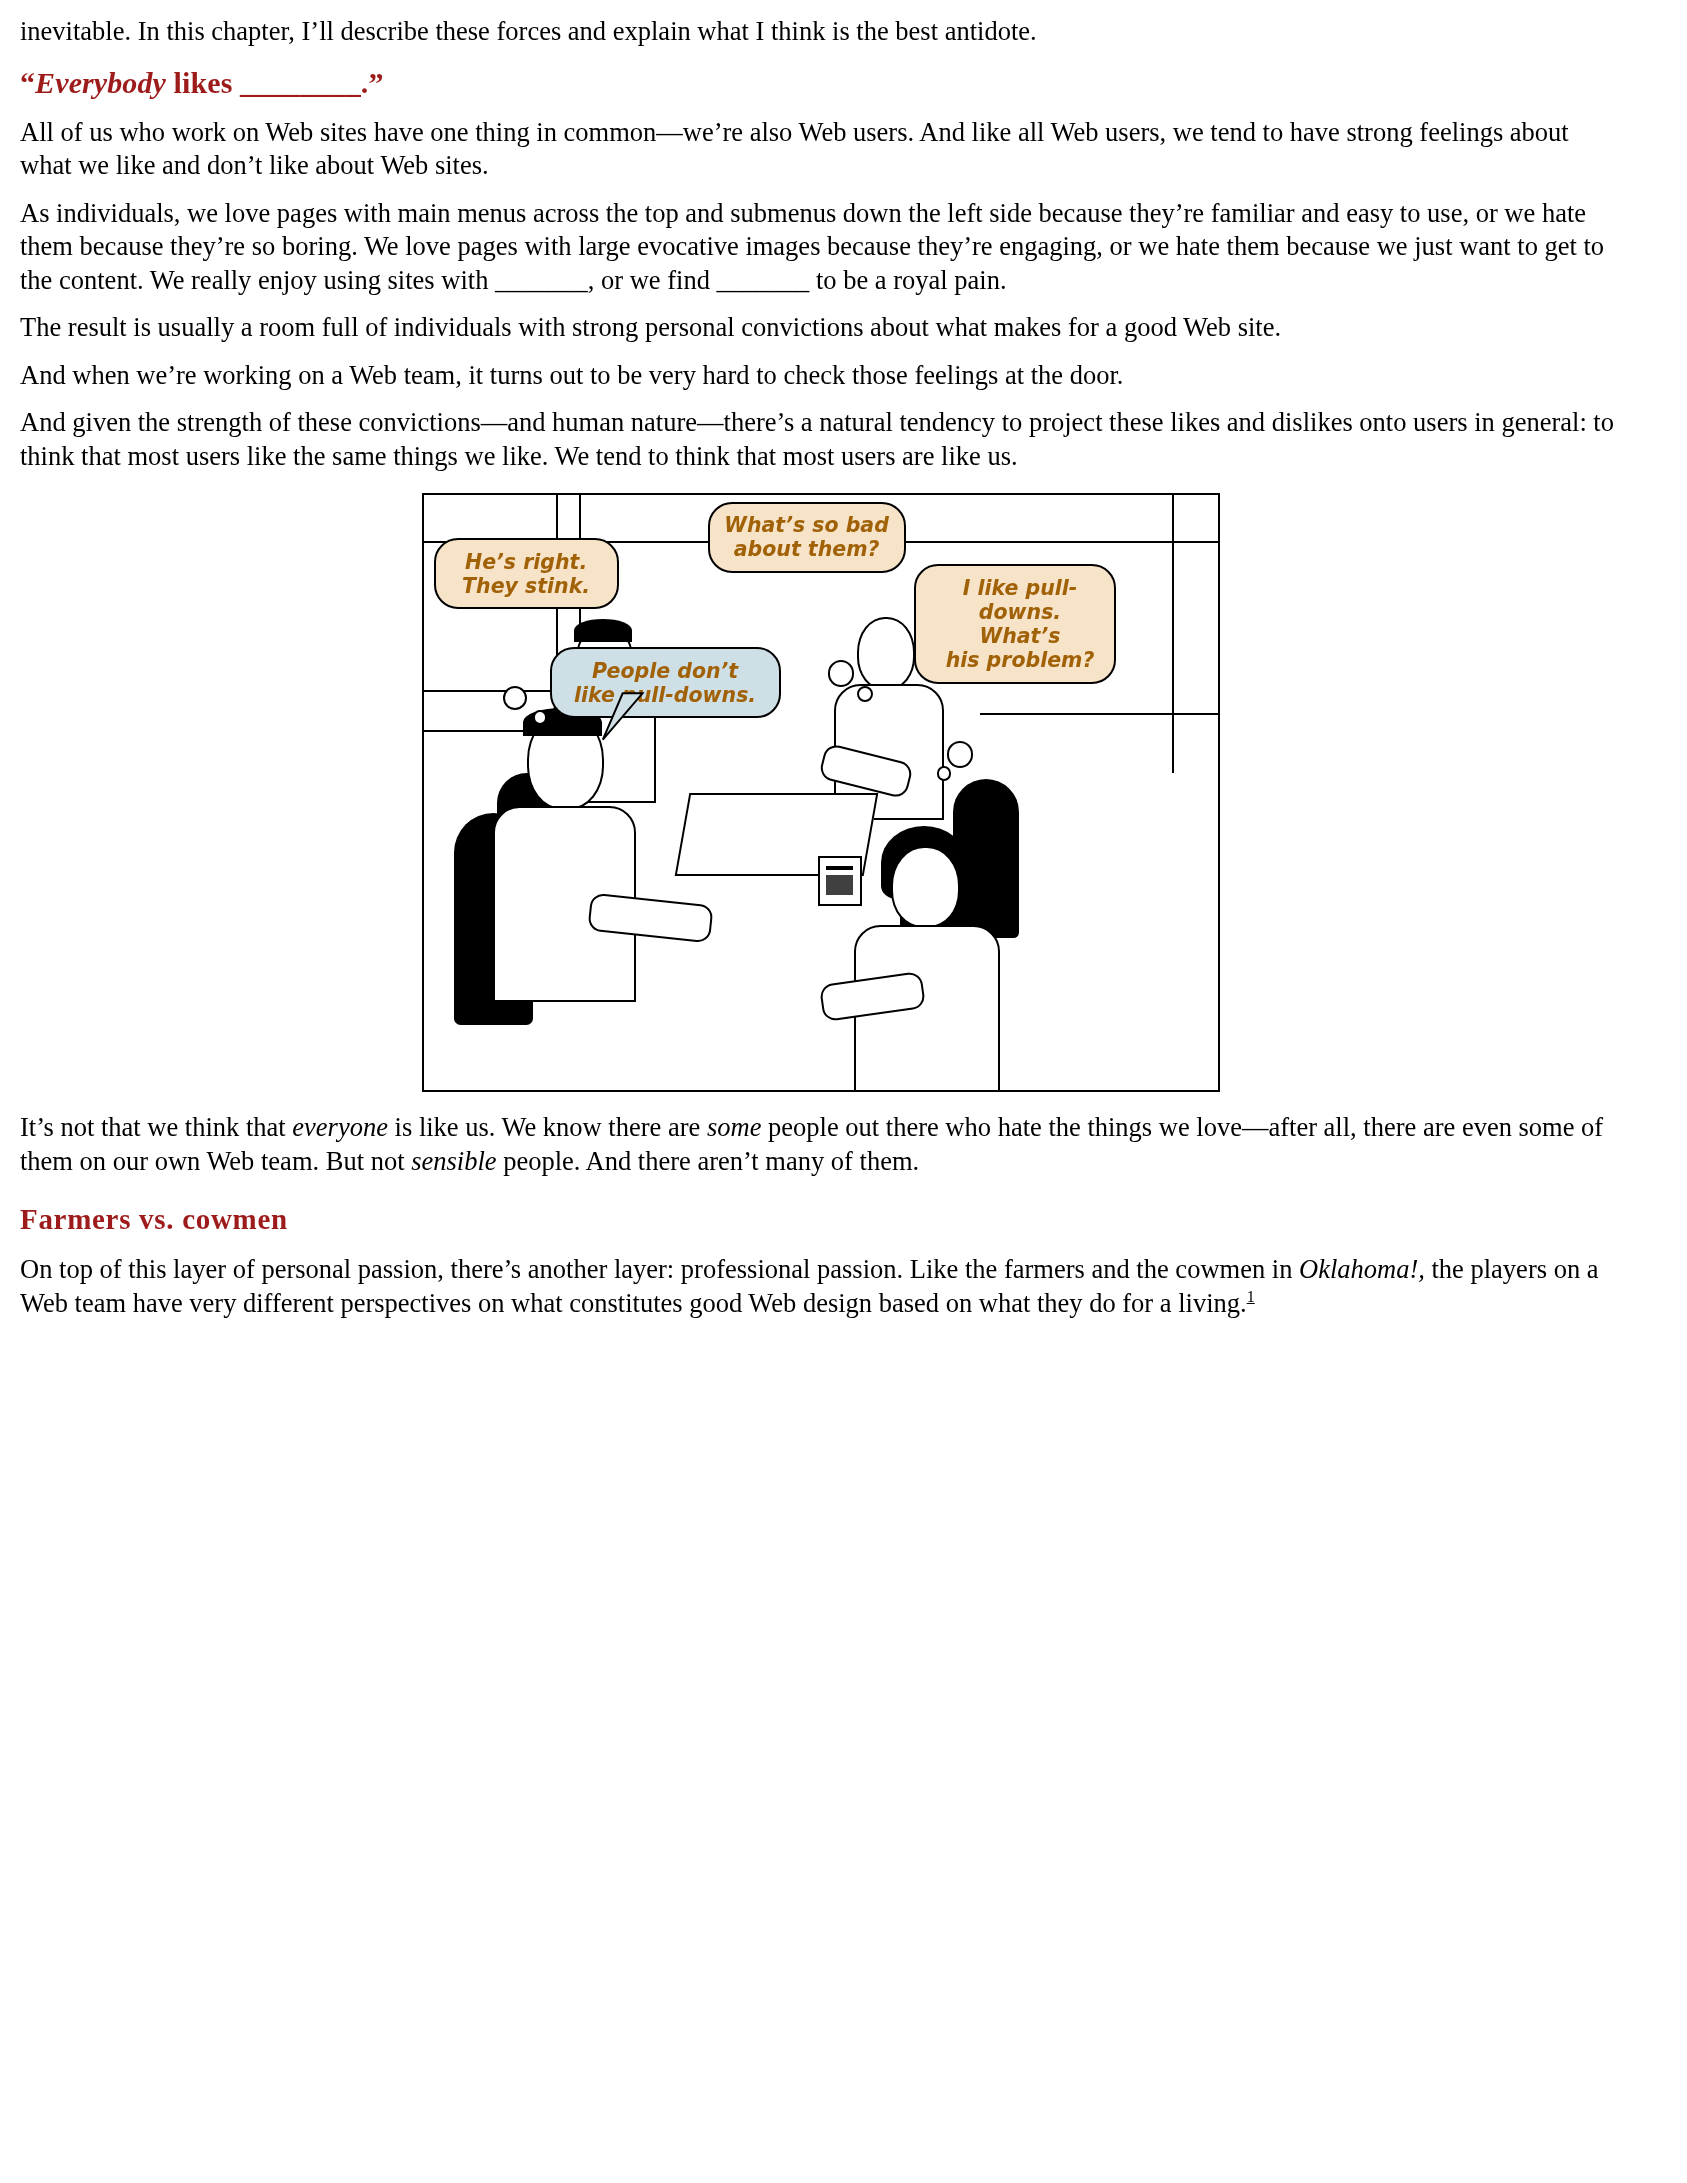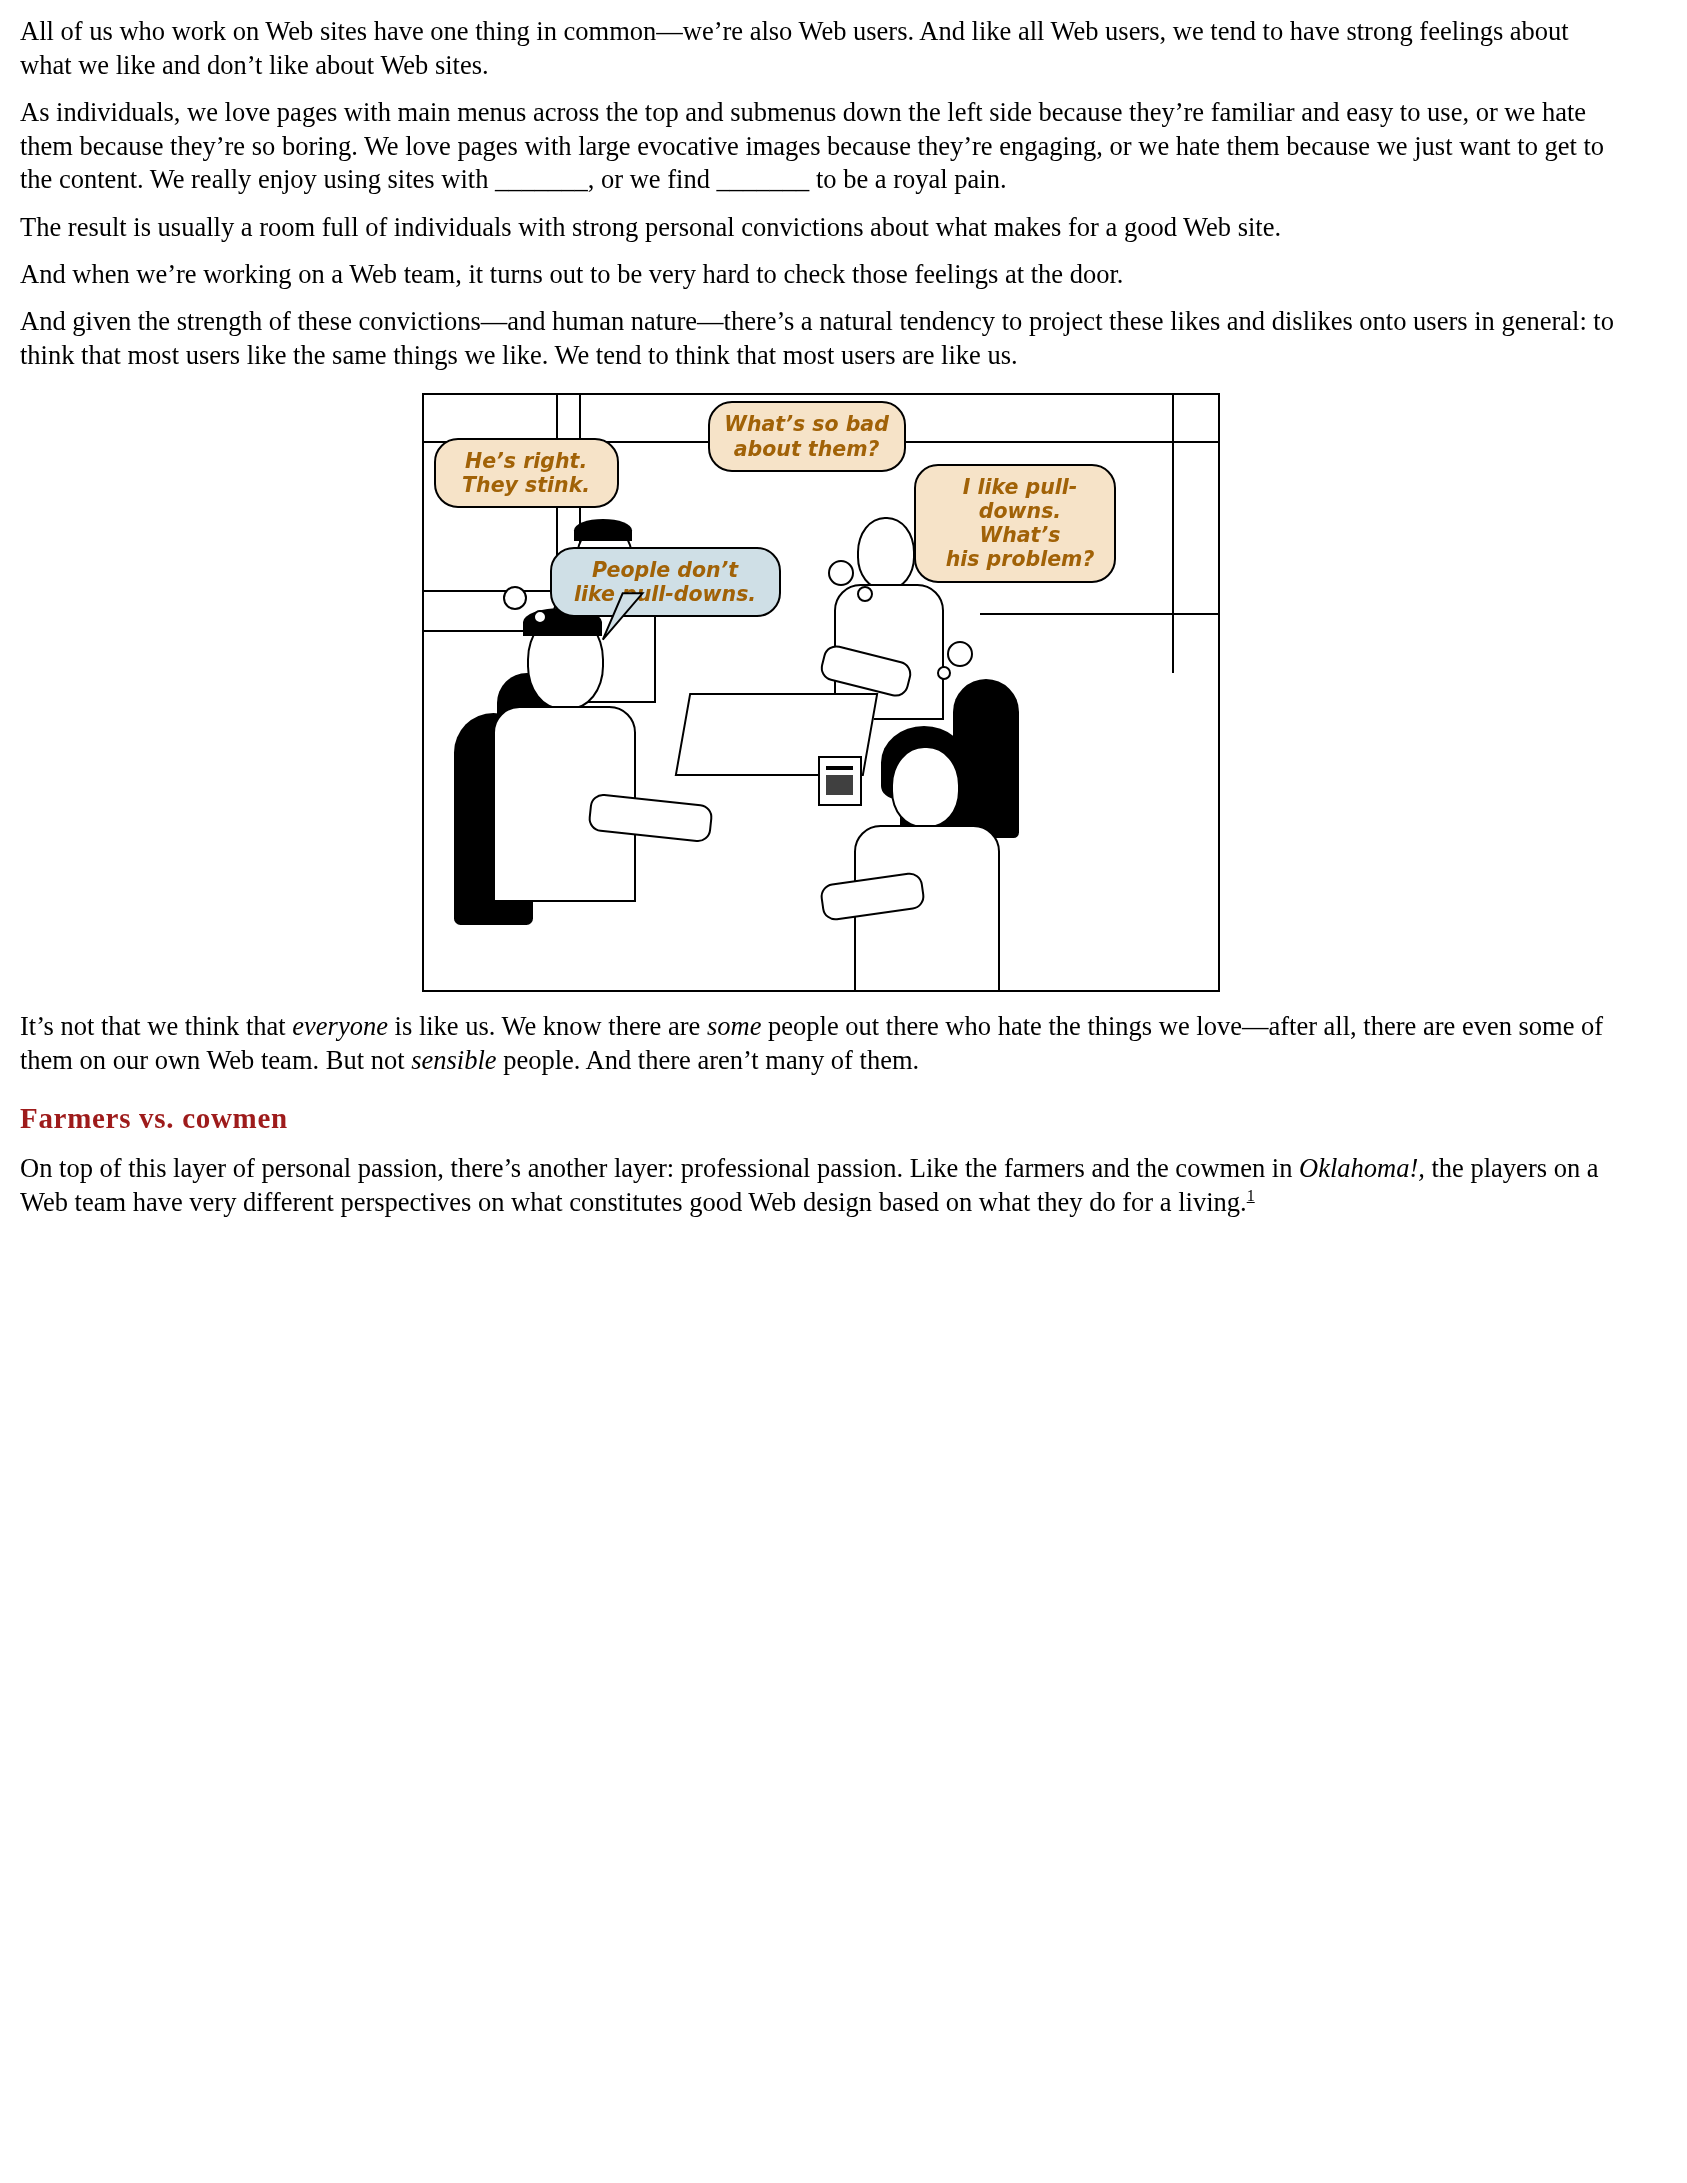--- a/index.html
+++ b/index.html
@@ -159,21 +159,23 @@
     font-size: 16px;
     text-decoration: underline;
   }
   .blank { letter-spacing: 0; }
 </style>
 </head>
 <body>
 
 <div class="page">
 
-
+  <p class="body-text first-line">inevitable. In this chapter, I’ll describe these forces and explain what I think is the best antidote.</p>
+
+  <h2 class="heading-quote"><span>“</span><span class="ital">Everybody</span><span> likes </span><span>________</span><span>.”</span></h2>
 
   <p class="body-text">All of us who work on Web sites have one thing in common—we’re also Web users. And like all Web users, we tend to have strong feelings about what we like and don’t like about Web sites.</p>
 
   <p class="body-text"><span>As individuals, we love pages with main menus across the top and submenus down the left side because they’re familiar and easy to use, or we hate them because they’re so boring. We love pages with large evocative images because they’re engaging, or we hate them because we just want to get to the content. We really enjoy using sites with </span><span class="blank">_______</span><span>, or we find </span><span class="blank">_______</span><span> to be a royal pain.</span></p>
 
   <p class="body-text">The result is usually a room full of individuals with strong personal convictions about what makes for a good Web site.</p>
 
   <p class="body-text">And when we’re working on a Web team, it turns out to be very hard to check those feelings at the door.</p>
 
   <p class="body-text">And given the strength of these convictions—and human nature—there’s a natural tendency to project these likes and dislikes onto users in general: to think that most users like the same things we like. We tend to think that most users are like us.</p>

